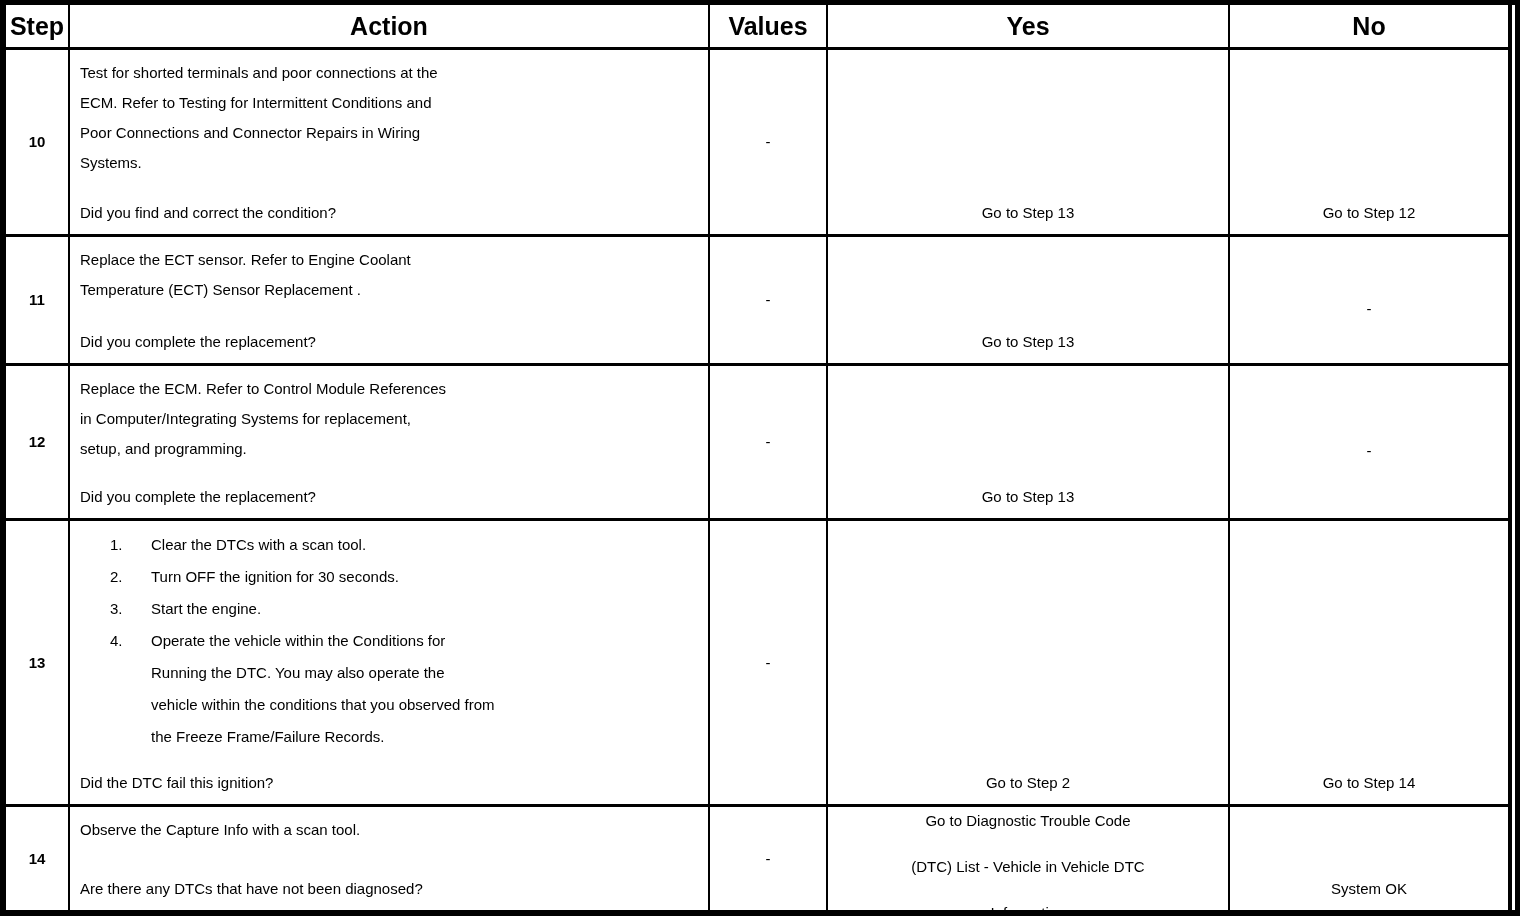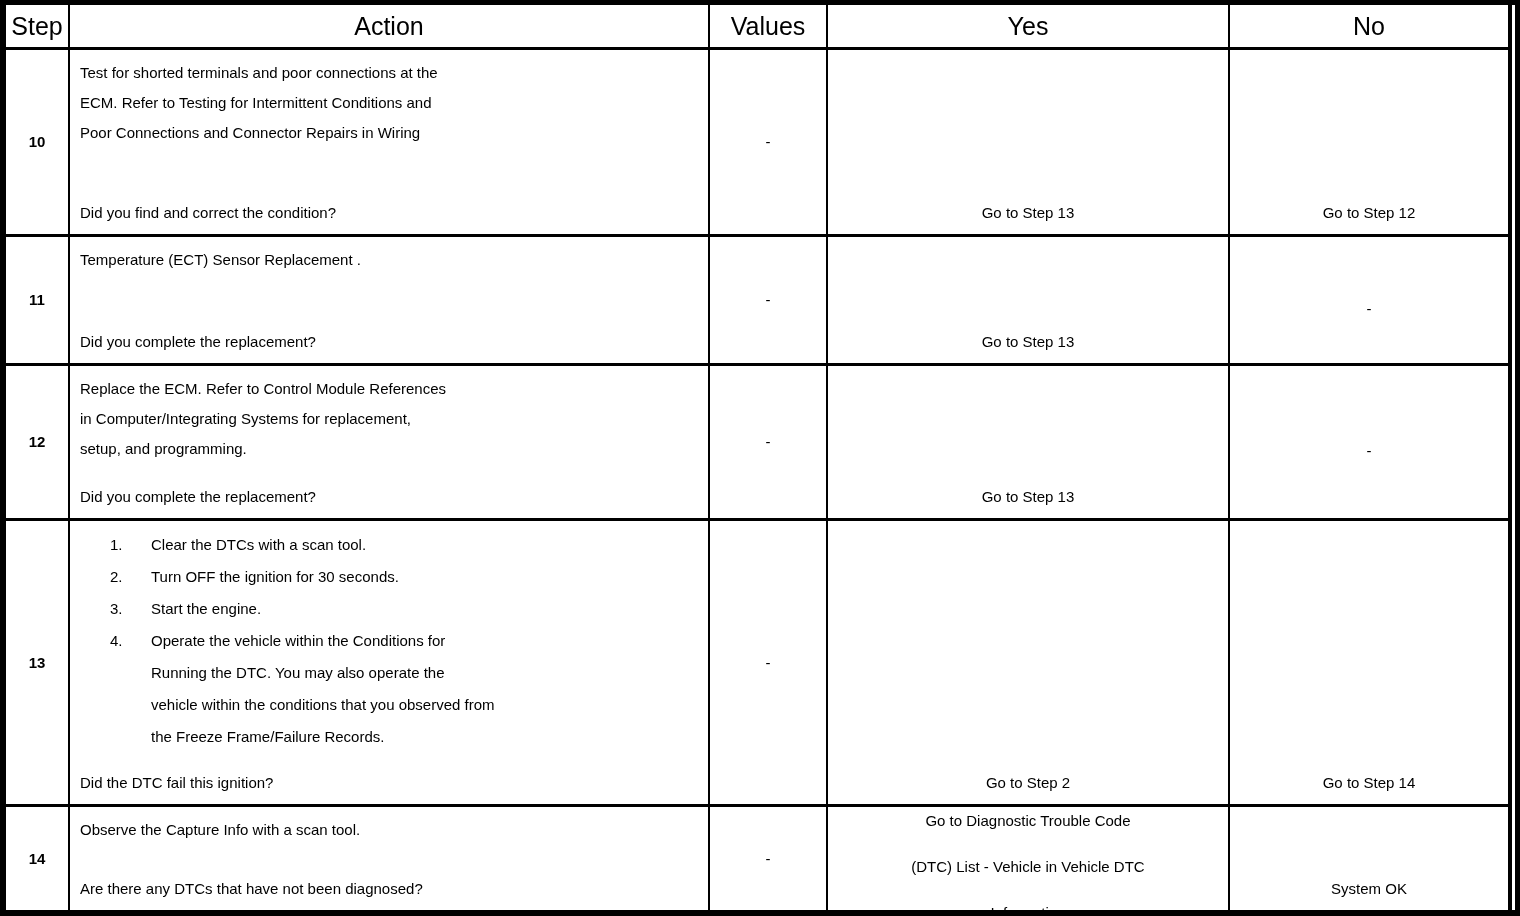--- a/index.html
+++ b/index.html
@@ -30,21 +30,21 @@
     border-right:2px solid #000;
     border-bottom:3px solid #000;
     overflow:hidden;
     font-size:15px;
     line-height:30px;
     background:#fff;
   }
   .col5 { border-right:0; }
   .rowlast { border-bottom:0;gap:16px; }
   .hd {
-    font-weight:normal;
+    font-weight:bold;
     display:flex; align-items:center; justify-content:center;
     font-size:25px;
   }
   .step { display:flex; align-items:center; justify-content:center;font-weight:bold; }
   .action {
     display:flex; flex-direction:column; justify-content:space-between;
     padding:8px 8px 6px 10px;
   }
   .vals { display:flex; align-items:center; justify-content:center; }
   .ans {
@@ -72,30 +72,32 @@
     <div class="c hd">Values</div>
     <div class="c hd">Yes</div>
     <div class="c hd col5">No</div>
 
     <div class="c step">10</div>
     <div class="c action">
       <div>
         <div class="ln">Test for shorted terminals and poor connections at the</div>
         <div class="ln">ECM. Refer to Testing for Intermittent Conditions and</div>
         <div class="ln">Poor Connections and Connector Repairs in Wiring</div>
+        <div class="ln">Systems.</div>
       </div>
       <div class="q">Did you find and correct the condition?</div>
     </div>
     <div class="c vals">-</div>
     <div class="c ans">Go to Step 13</div>
     <div class="c ans col5">Go to Step 12</div>
 
     <div class="c step">11</div>
     <div class="c action">
       <div>
+        <div class="ln">Replace the ECT sensor. Refer to Engine Coolant</div>
         <div class="ln">Temperature (ECT) Sensor Replacement .</div>
       </div>
       <div class="q">Did you complete the replacement?</div>
     </div>
     <div class="c vals">-</div>
     <div class="c ans">Go to Step 13</div>
     <div class="c ans center col5">-</div>
 
     <div class="c step">12</div>
     <div class="c action">

